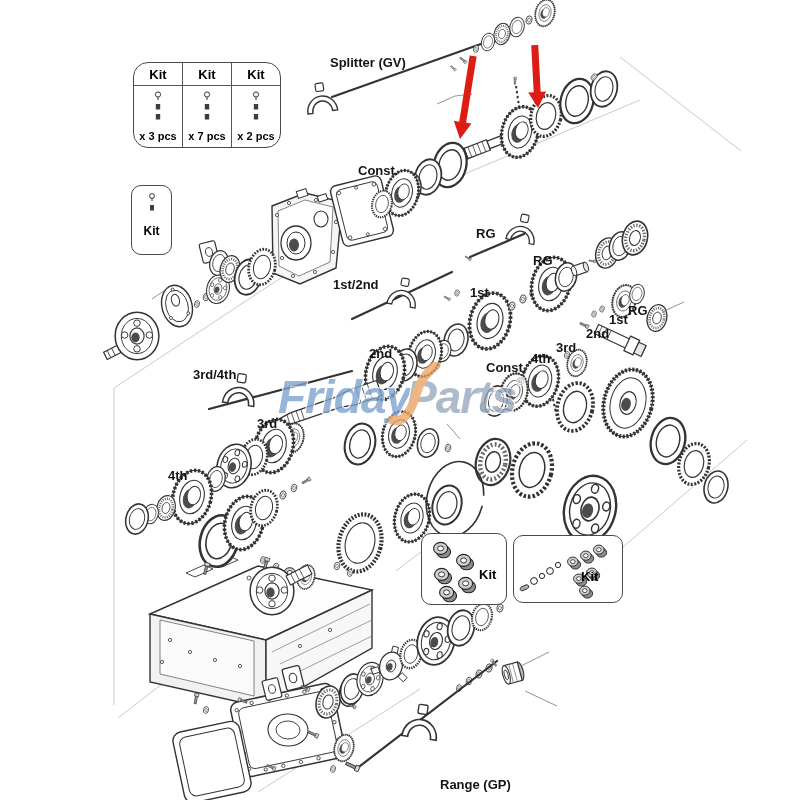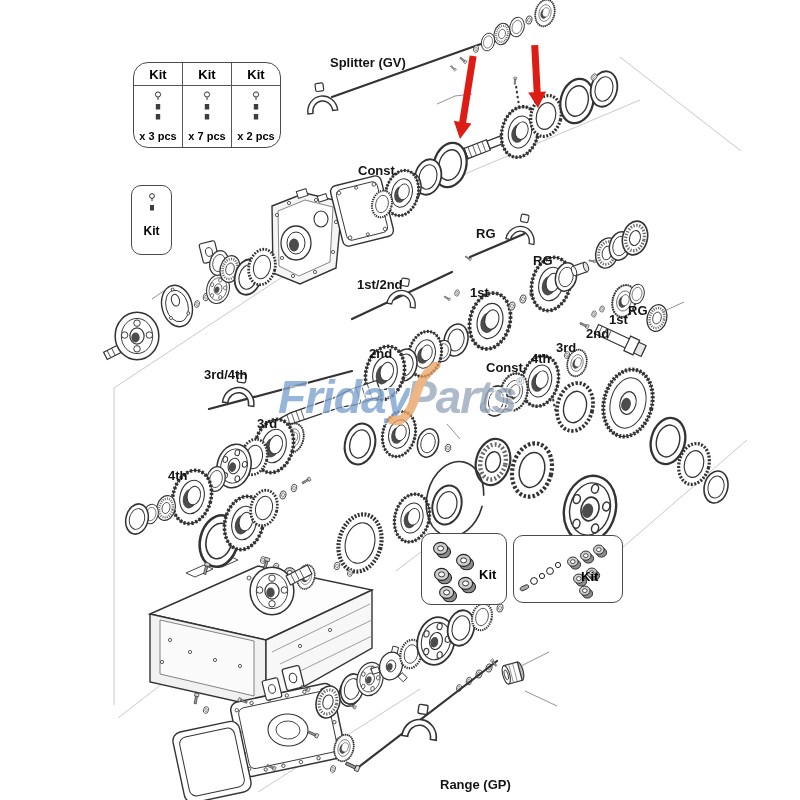--- a/index.html
+++ b/index.html
@@ -490,24 +490,24 @@
 <g>
   <polygon class="arrow" points="0,0 -9,-17 -3.5,-17 -3.5,-84 3.5,-84 3.5,-17 9,-17" transform="translate(460 139) rotate(9)"></polygon>
   <polygon class="arrow" points="0,0 -9,-16 -3.5,-16 -3.5,-63 3.5,-63 3.5,-16 9,-16" transform="translate(538 108) rotate(-3)"></polygon>
 </g>
 </svg>
 
 <div class="lbl" style="left:330px;top:56px">Splitter (GV)</div>
 <div class="lbl" style="left:358px;top:164px">Const.</div>
 <div class="lbl" style="left:476px;top:227px">RG</div>
 <div class="lbl" style="left:533px;top:254px">RG</div>
-<div class="lbl" style="left:357px;top:278px">1st/2nd</div>
+<div class="lbl" style="left:333px;top:278px">1st/2nd</div>
 <div class="lbl" style="left:470px;top:286px">1st</div>
 <div class="lbl" style="left:369px;top:347px">2nd</div>
-<div class="lbl" style="left:204px;top:368px">3rd/4th</div>
+<div class="lbl" style="left:193px;top:368px">3rd/4th</div>
 <div class="lbl" style="left:257px;top:417px">3rd</div>
 <div class="lbl" style="left:168px;top:469px">4th</div>
 <div class="lbl" style="left:531px;top:352px">4th</div>
 <div class="lbl" style="left:486px;top:361px">Const.</div>
 <div class="lbl" style="left:556px;top:341px">3rd</div>
 <div class="lbl" style="left:586px;top:327px">2nd</div>
 <div class="lbl" style="left:609px;top:313px">1st</div>
 <div class="lbl" style="left:628px;top:304px">RG</div>
 <div class="lbl" style="left:440px;top:778px">Range (GP)</div>
 

